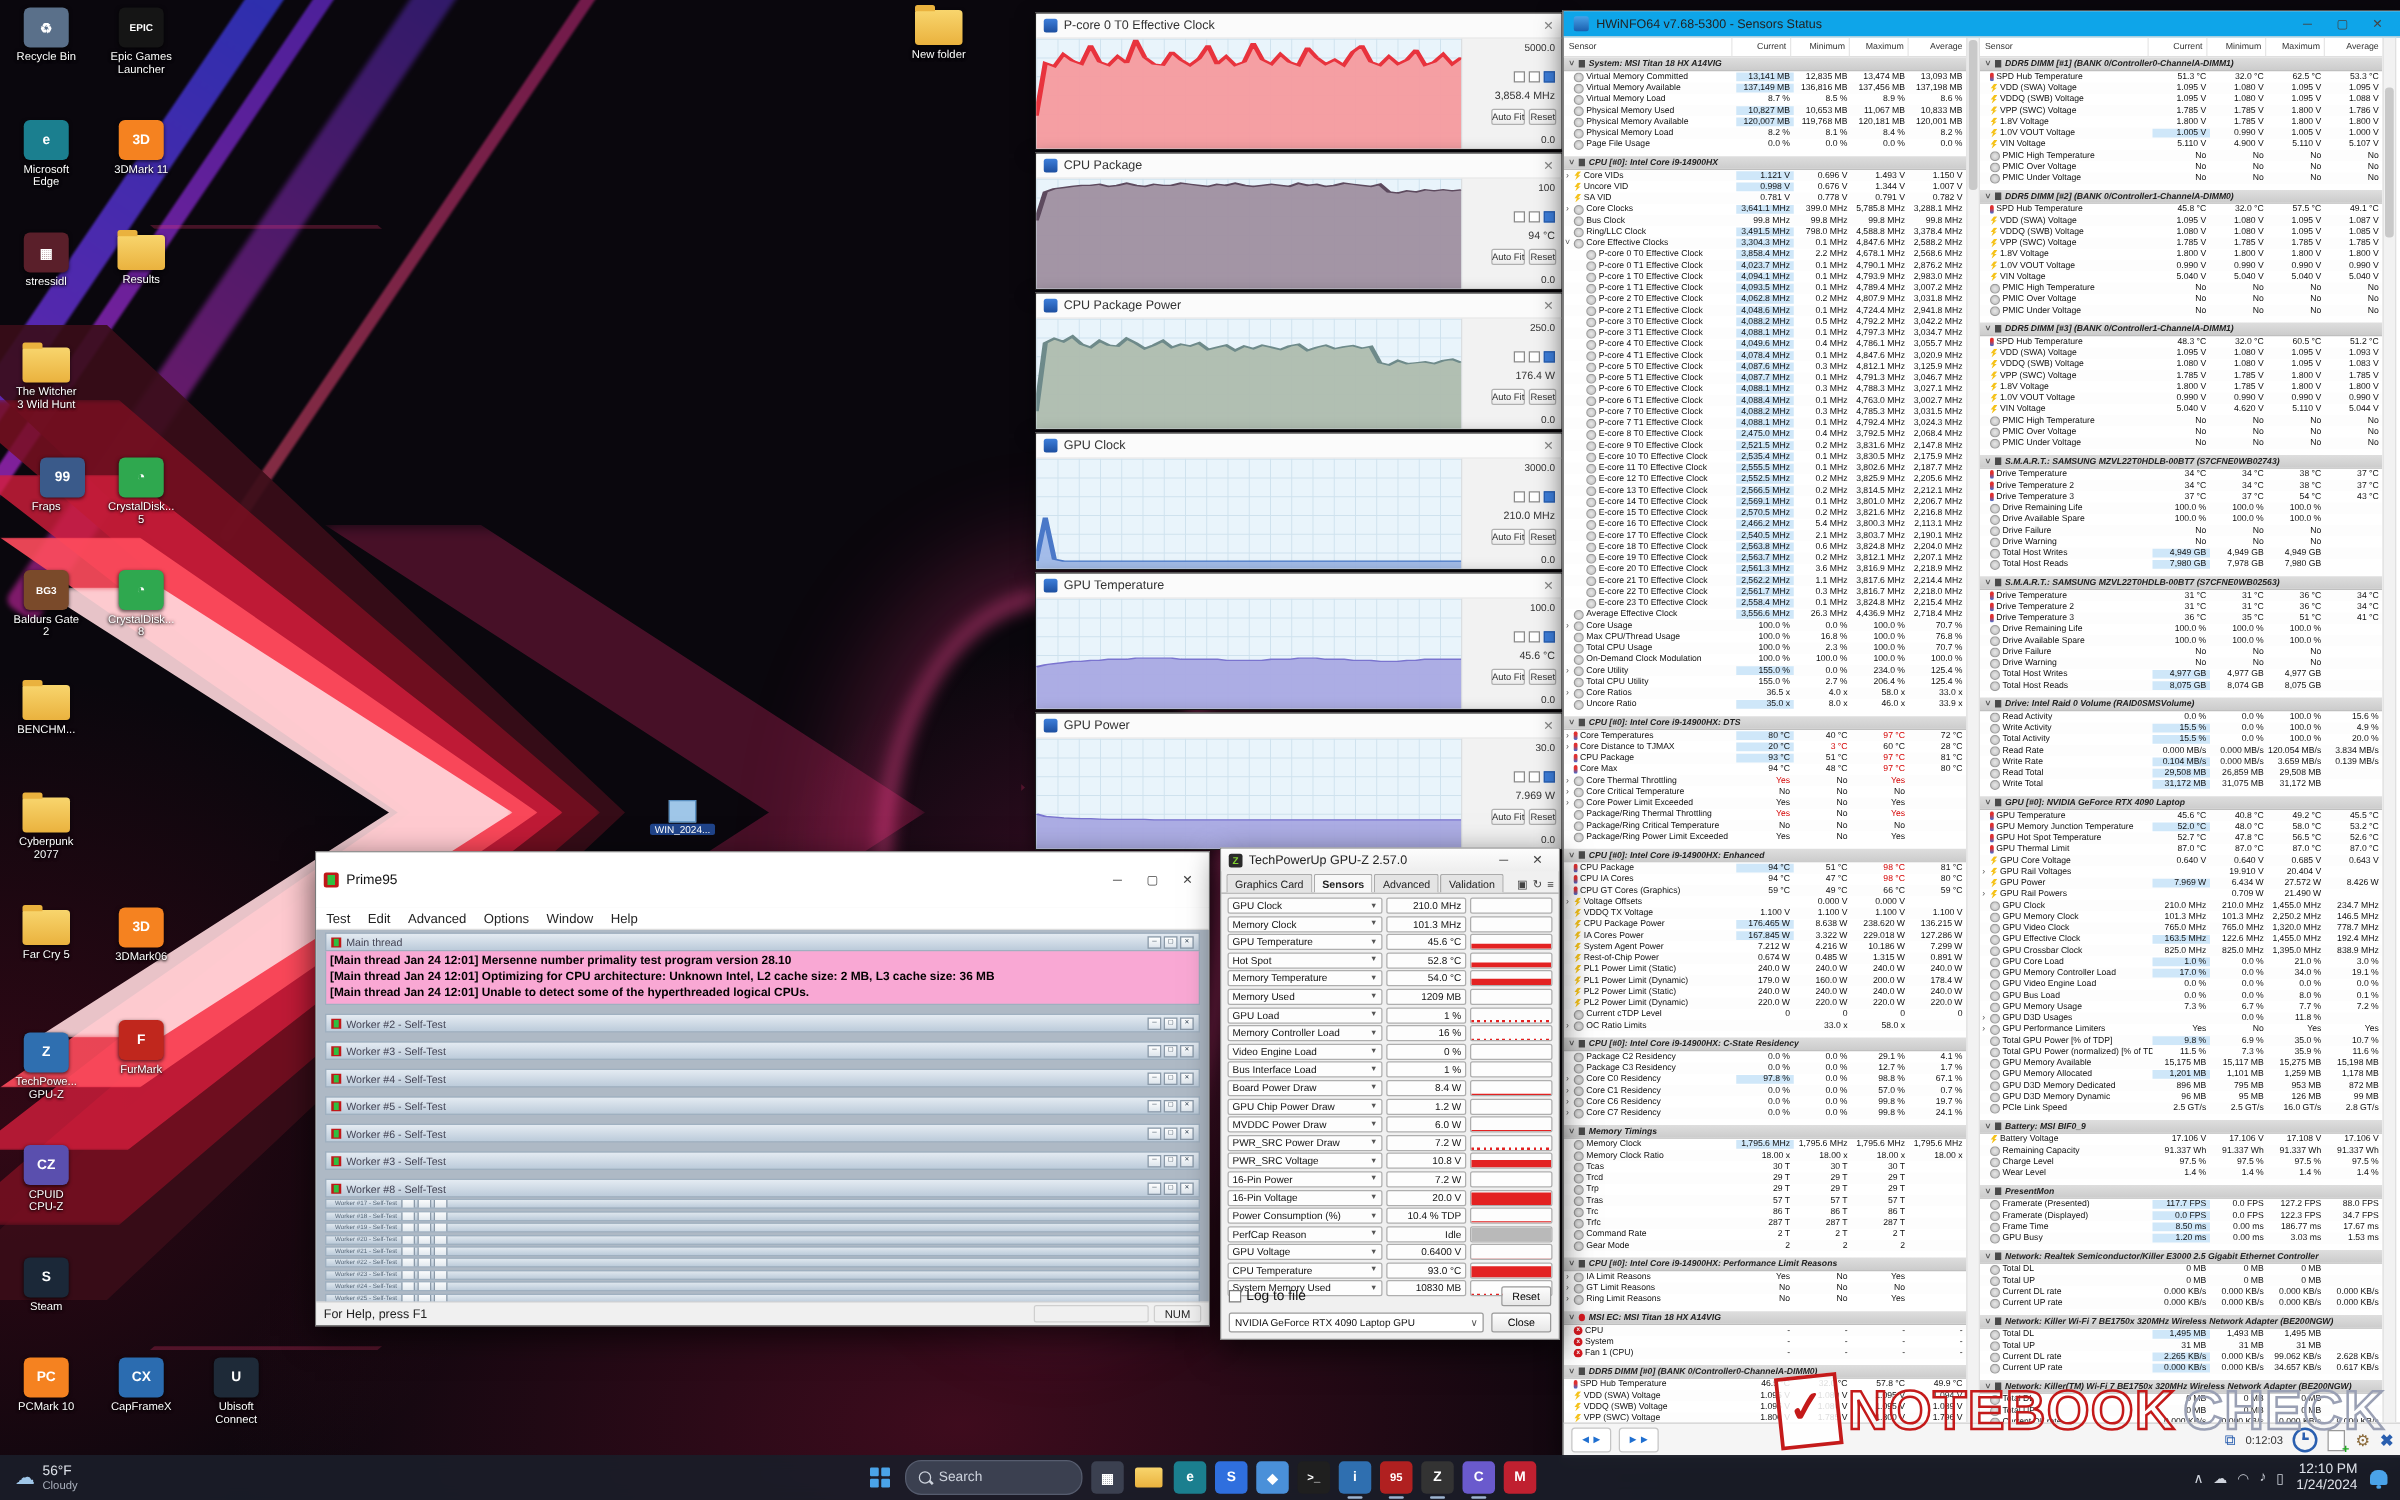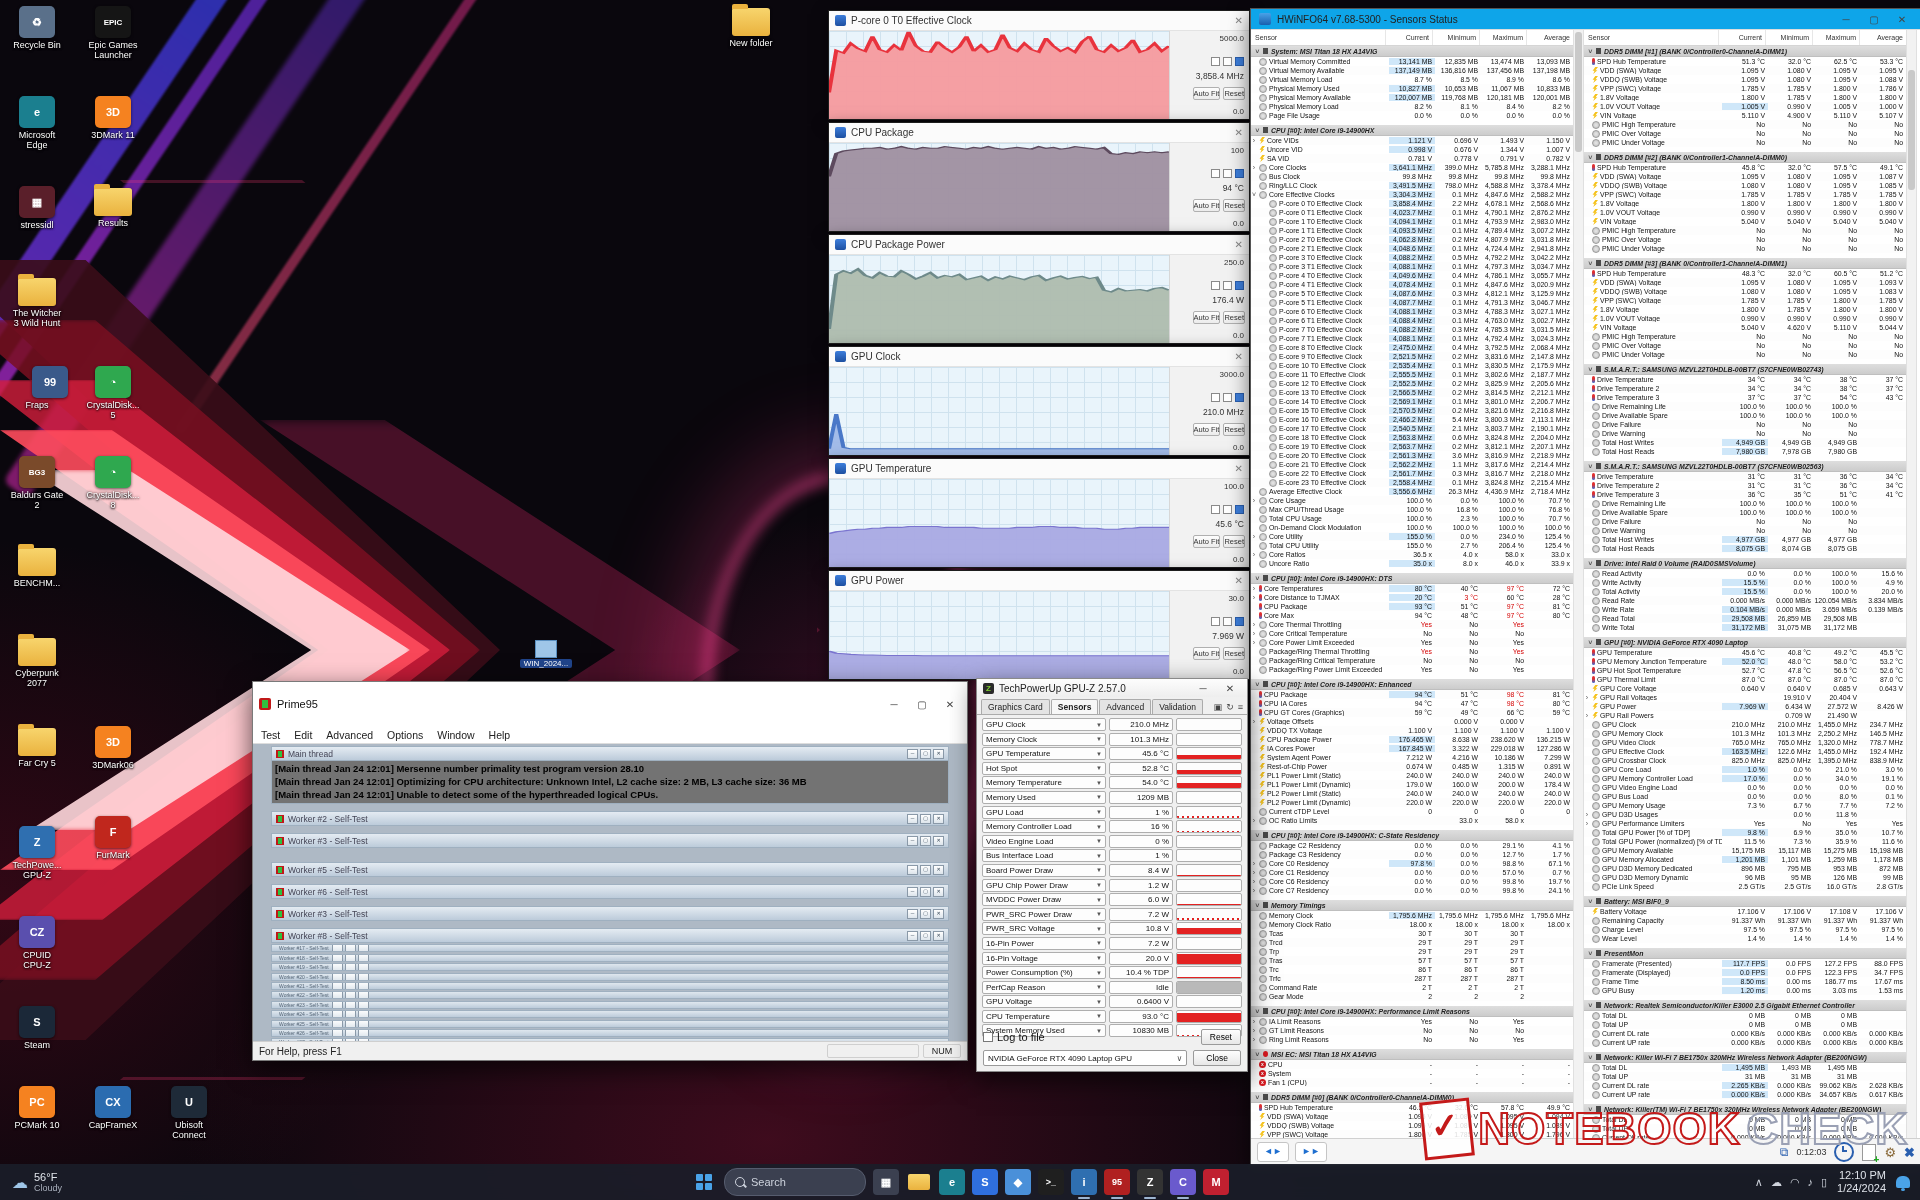--- a/index.html
+++ b/index.html
@@ -80,28 +80,28 @@
   .clockface:after{content:"";position:absolute;left:6px;top:6px;width:5px;height:1.5px;background:#2a5faf;}
   .pagicon{width:12px;height:15px;background:#fff;border:1px solid #999;position:relative;}
   .pagicon:after{content:"+";position:absolute;right:-4px;bottom:-5px;color:#1faa1f;font-weight:bold;font-size:10px;}
   
   #prime95{position:absolute;left:252px;top:681px;width:714px;height:378px;background:#f0f0f0;border:1px solid #7a7a7a;box-shadow:0 8px 24px rgba(0,0,0,.65);display:flex;flex-direction:column;}
   .p-title{height:20px;display:flex;align-items:center;gap:6px;padding:12px 6px;background:#fff;}
   .p-ico{width:12px;height:12px;background:#c01818;border-radius:2px;position:relative;}
   .p-ico:after{content:"";position:absolute;left:3px;top:2px;width:6px;height:8px;background:#2fbf3f;}
   .p-title .t{flex:1;font-size:11px;color:#111;}
   .p-menu{height:17px;display:flex;gap:14px;padding:0 8px;align-items:center;background:#fff;border-bottom:1px solid #ddd;font-size:10.5px;color:#222;}
-  .p-client{flex:1;background:#aeb9c5;padding:2px 18px;overflow:hidden;position:relative;}
+  .p-client{flex:1;background:#aeb9c5;padding:2px 7px;overflow:hidden;position:relative;}
   .mdi-bar{height:13px;display:flex;align-items:center;gap:4px;padding:0 4px;background:linear-gradient(#e4ebf2,#bccbda);border:1px solid #9fb0c0;font-size:8.5px;color:#445;}
   .mdi-bar .mico{width:8px;height:8px;background:#c01818;position:relative;flex:0 0 auto;}
   .mdi-bar .mico:after{content:"";position:absolute;left:2px;top:1px;width:4px;height:6px;background:#2fbf3f;}
   .mdi-bar .mt{flex:1;overflow:hidden;white-space:nowrap;}
   .mdi-btns{display:flex;gap:2px;}
   .mdi-btn{width:9px;height:8px;border:1px solid #8a99a8;background:linear-gradient(#fff,#dde5ec);font-size:5px;line-height:7px;text-align:center;color:#345;}
-  .mainbody{background:#737373;border:1px solid #9fb0c0;border-top:none;padding:1px 3px;height:40px;overflow:hidden;}
+  .mainbody{background:#f9a8d4;border:1px solid #9fb0c0;border-top:none;padding:1px 3px;height:40px;overflow:hidden;}
   .mainbody div{font-size:9.5px;font-weight:bold;color:#000;line-height:13px;white-space:nowrap;}
   .wgap{height:7px;}
   .thinbar{height:6px;display:flex;align-items:center;gap:3px;padding:0 4px;background:linear-gradient(#dfe7ee,#bccbda);border:1px solid #9fb0c0;font-size:5px;color:#567;overflow:hidden;}
   .p-status{height:18px;background:#f0f0f0;border-top:1px solid #cfcfcf;display:flex;align-items:center;font-size:10px;color:#222;padding-left:6px;}
   .p-status .cellwide{margin-left:auto;width:90px;height:12px;border:1px solid #cfcfcf;border-radius:2px;}
   .p-status .cell{width:36px;height:12px;border:1px solid #cfcfcf;border-radius:2px;margin:0 6px 0 4px;text-align:center;line-height:12px;font-size:9px;}
   
   #gpuz{position:absolute;left:976px;top:678px;width:270px;height:392px;background:#f0f0f0;border:1px solid #8a8a8a;box-shadow:0 8px 24px rgba(0,0,0,.65);}
   .z-title{height:18px;display:flex;align-items:center;gap:5px;padding:0 6px;background:linear-gradient(#fdfdfd,#eee);}
   .z-ico{width:11px;height:11px;background:#2a2a2a;color:#7fd02f;font-size:8px;font-weight:bold;text-align:center;line-height:11px;border-radius:2px;}
@@ -2995,20 +2995,29 @@
         <div class="mdi-bar">
           <span class="mico"></span>
           <span class="mt">Worker #3 - Self-Test</span>
           <span class="mdi-btns">
             <span class="mdi-btn">─</span>
             <span class="mdi-btn">▢</span>
             <span class="mdi-btn">✕</span>
           </span>
         </div>
         <div class="wgap"></div>
+        <div class="mdi-bar">
+          <span class="mico"></span>
+          <span class="mt">Worker #4 - Self-Test</span>
+          <span class="mdi-btns">
+            <span class="mdi-btn">─</span>
+            <span class="mdi-btn">▢</span>
+            <span class="mdi-btn">✕</span>
+          </span>
+        </div>
         <div class="wgap"></div>
         <div class="mdi-bar">
           <span class="mico"></span>
           <span class="mt">Worker #5 - Self-Test</span>
           <span class="mdi-btns">
             <span class="mdi-btn">─</span>
             <span class="mdi-btn">▢</span>
             <span class="mdi-btn">✕</span>
           </span>
         </div>

